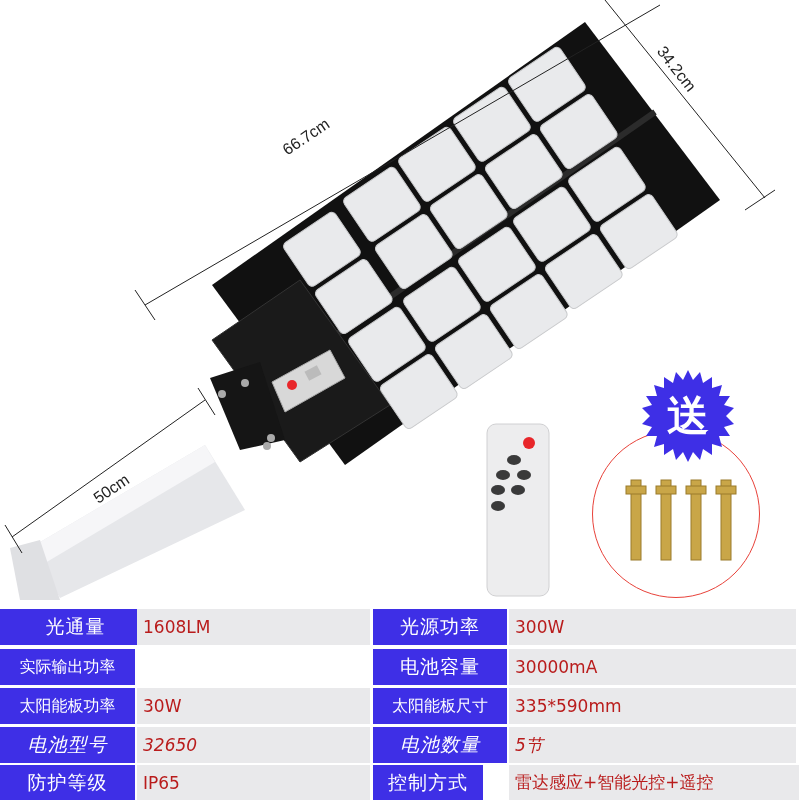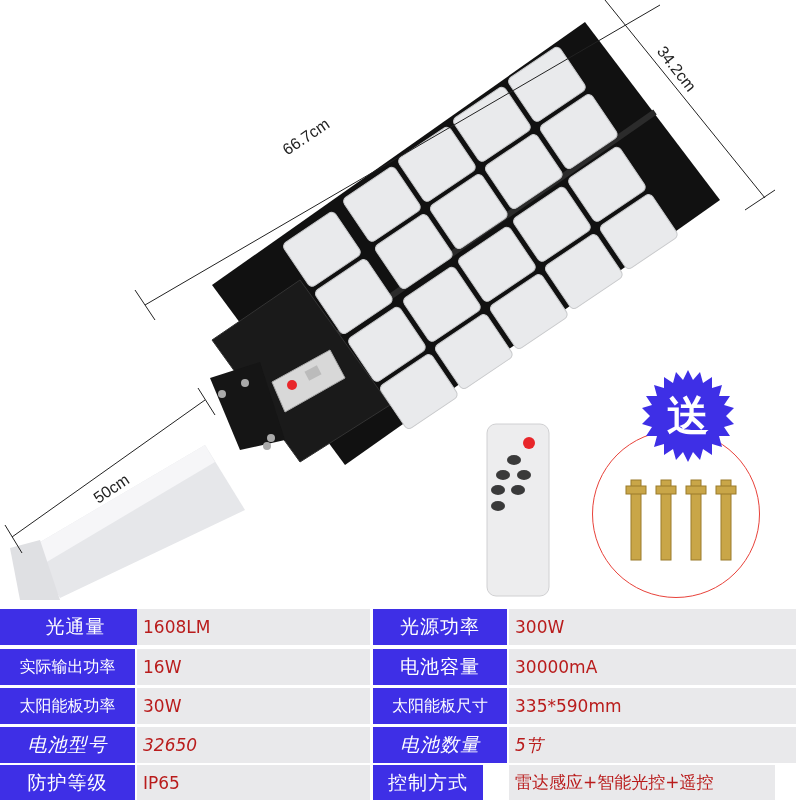--- a/index.html
+++ b/index.html
@@ -141,35 +141,34 @@
 
 <div class="table">
   <div class="row" style="top:0px;">
     <div class="cell lbl" style="left:0;width:151px;">光通量</div>
     <div class="cell val" style="left:137px;width:233px;">1608LM</div>
     <div class="cell lbl" style="left:373px;width:134px;">光源功率</div>
     <div class="cell val" style="left:509px;width:287px;">300W</div>
   </div>
   <div class="row" style="top:40px;">
     <div class="cell lbl small" style="left:0;width:135px;">实际输出功率</div>
-    <div class="cell val" style="left:137px;width:233px;">16W</div>
     <div class="cell lbl" style="left:373px;width:134px;">电池容量</div>
     <div class="cell val" style="left:509px;width:287px;">30000mA</div>
   </div>
   <div class="row" style="top:79px;">
     <div class="cell lbl small" style="left:0;width:135px;">太阳能板功率</div>
     <div class="cell val" style="left:137px;width:233px;">30W</div>
     <div class="cell lbl small" style="left:373px;width:134px;">太阳能板尺寸</div>
     <div class="cell val" style="left:509px;width:287px;">335*590mm</div>
   </div>
   <div class="row" style="top:118px;font-style:italic;">
     <div class="cell lbl" style="left:0;width:135px;">电池型号</div>
     <div class="cell val" style="left:137px;width:233px;">32650</div>
     <div class="cell lbl" style="left:373px;width:134px;">电池数量</div>
     <div class="cell val" style="left:509px;width:287px;">5节</div>
   </div>
   <div class="row" style="top:156px;height:35px;text-align:right;">
     <div class="cell lbl" style="left:0;width:135px;">防护等级</div>
     <div class="cell val" style="left:137px;width:233px;">IP65</div>
     <div class="cell lbl" style="left:373px;width:110px;">控制方式</div>
-    <div class="cell val" style="left:509px;width:266px;">雷达感应+智能光控+遥控</div>
+    <div class="cell val" style="left:509px;width:290px;">雷达感应+智能光控+遥控</div>
   </div>
 </div>
 
 </body></html>

